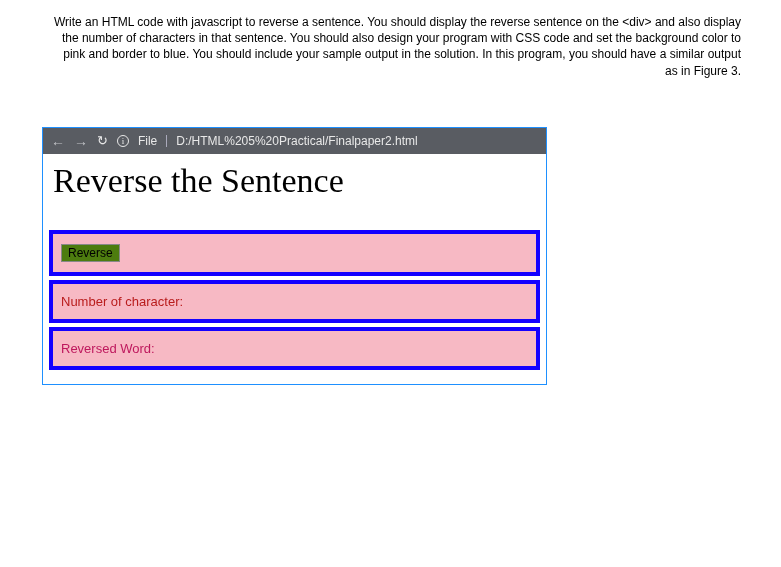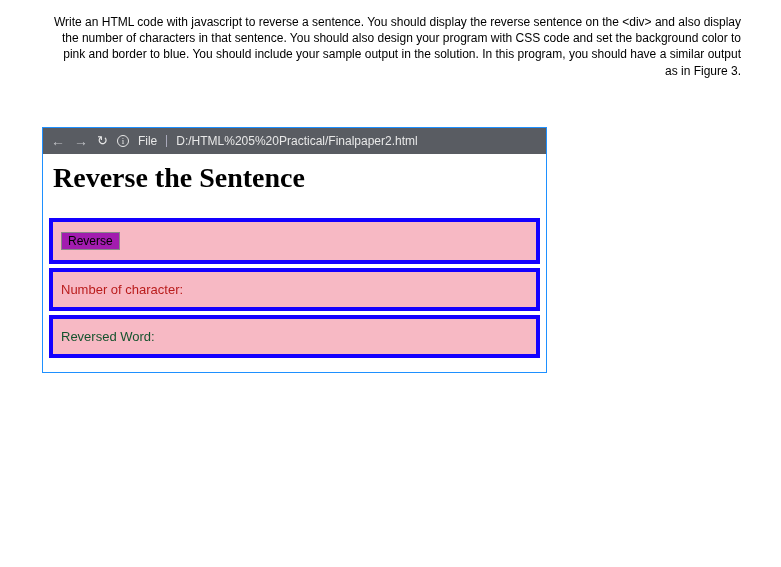--- a/index.html
+++ b/index.html
@@ -59,23 +59,23 @@
     width: 1px;
     height: 12px;
     background: #aab;
   }
   .url {
     font-size: 12px;
   }
   .content { background: #fff; }
   h1 {
     font-family: "Times New Roman", Times, serif;
-    font-weight: bold;
-    font-size: 28px;
-    margin: 8px 10px 24px 10px;
+    font-weight: normal;
+    font-size: 34px;
+    margin: 8px 10px 30px 10px;
   }
   .panel {
     padding: 0 6px 10px 6px;
   }
   .row {
     background: #f7b9c4;
     border: 4px solid #1400ff;
     padding: 10px 8px;
     margin-bottom: 4px;
     font-size: 13px;
@@ -87,26 +87,26 @@
     width: 270px;
     font-size: 12px;
     height: 17px;
     border: 1px solid #888;
     background: #fff;
     vertical-align: middle;
   }
   .reverse-btn {
     font-size: 12px;
     padding: 1px 6px;
-    background: #a21caf;
+    background: #4d7c0f;
     border: 1px solid #888;
     font-family: Arial, sans-serif;
   }
   .magenta { color: #b91c1c; font-size: 13px; }
-  .red { color: #14532d; font-size: 13px; }
+  .red { color: #be185d; font-size: 13px; }
 </style>
 </head>
 <body>
 
 <div class="instructions">Write an HTML code with javascript to reverse a sentence. You should display the reverse sentence on the &lt;div&gt; and also display the number of characters in that sentence. You should also design your program with CSS code and set the background color to pink and border to blue. You should include your sample output in the solution. In this program, you should have a similar output as in Figure 3.</div>
 
 <div class="outer">
   <div class="chrome-bar">
     <span class="nav-arrow">←</span>
     <span class="nav-arrow">→</span>

